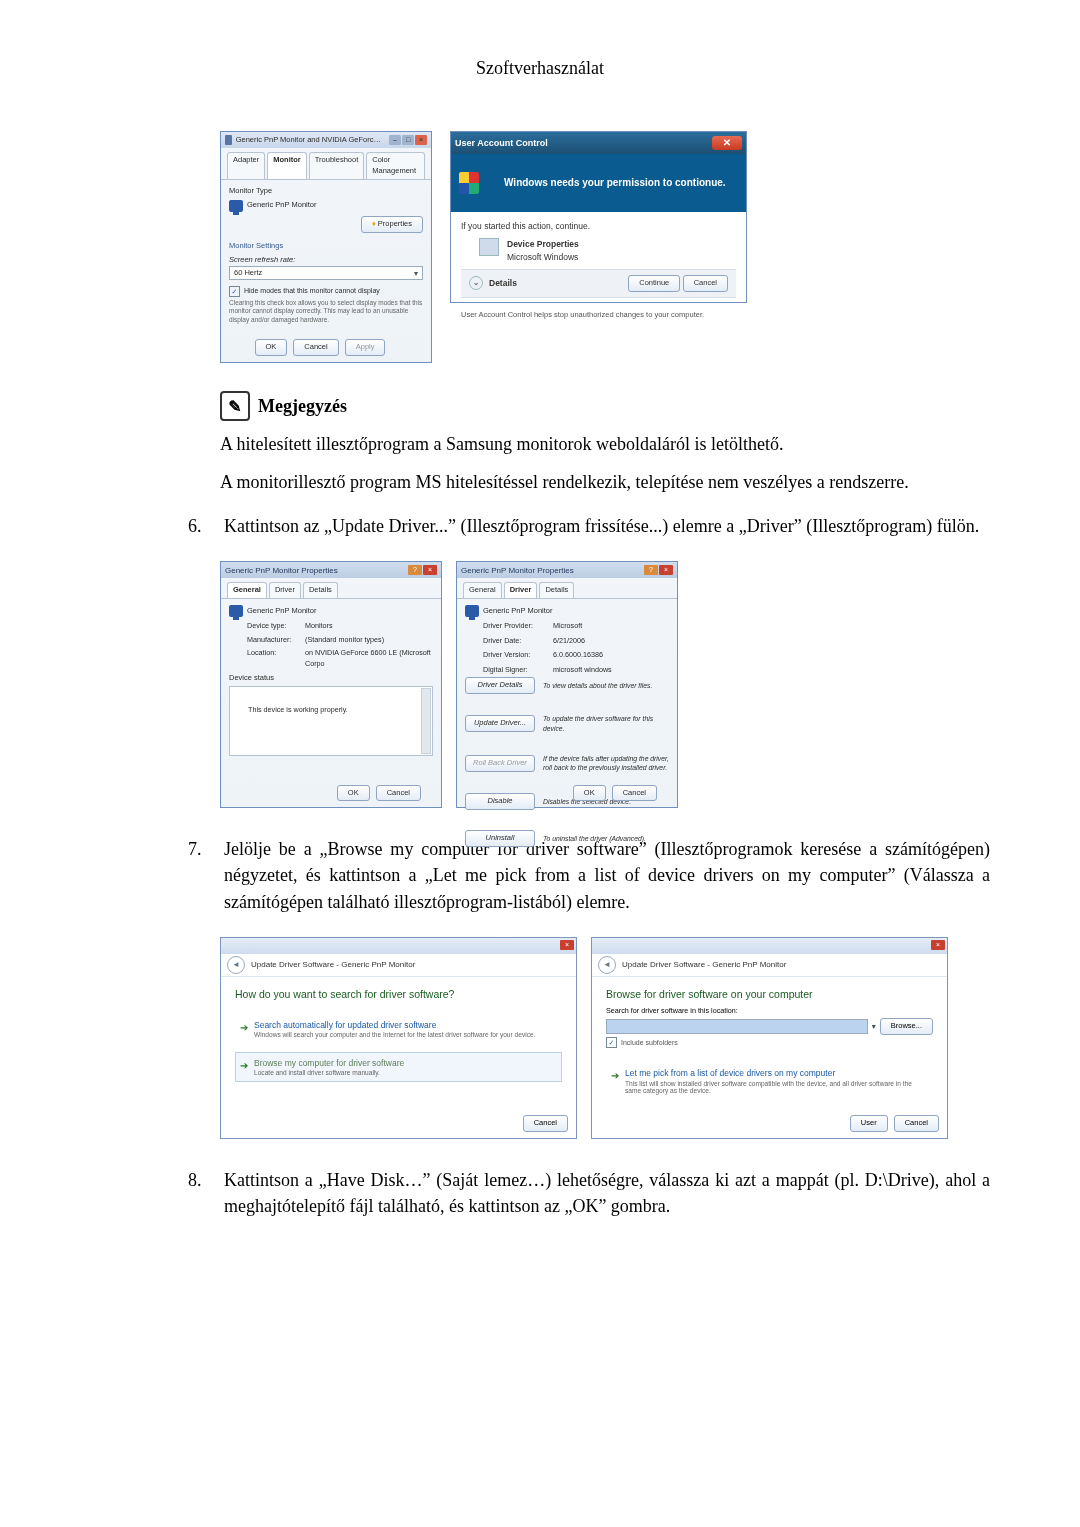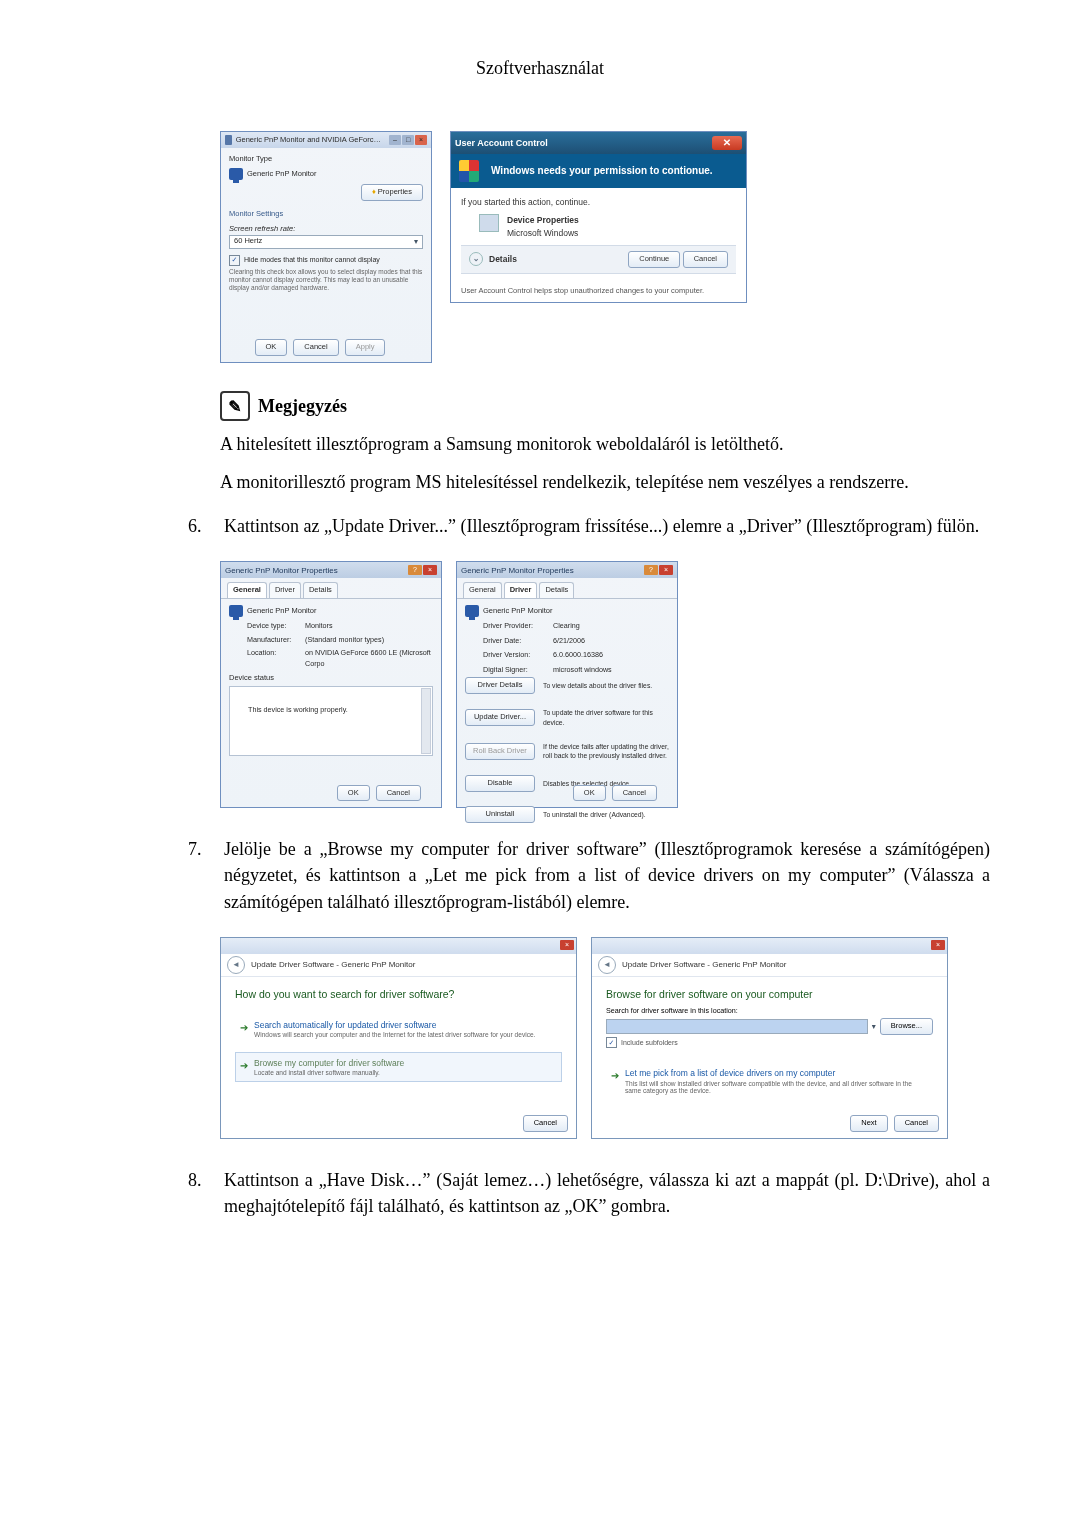--- a/index.html
+++ b/index.html
@@ -94,22 +94,22 @@
   .uac-top {
     height: 22px; background: linear-gradient(#2a6e9b, #1d4f74);
     display: flex; align-items: center; justify-content: space-between;
     padding: 0 4px; color: #fff; font-size: 9px; font-weight: bold;
   }
   .uac-top .cls {
     width: 30px; height: 14px; background: linear-gradient(#e86a52,#c83a22);
     border-radius: 3px; text-align: center; line-height: 14px; font-size: 10px;
   }
   .uac-band {
-    background: #0a5b90; color: #fff; padding: 6px 8px; display: flex;
-    align-items: center; gap: 12px; font-size: 10px; font-weight: bold;
+    background: #0a5b90; color: #fff; padding: 18px 8px; display: flex;
+    align-items: center; gap: 25px; font-size: 10px; font-weight: bold;
   }
   .uac-band .shield {
     width: 20px; height: 22px; border-radius: 2px;
     background: conic-gradient(#d33 0 25%, #2a7 0 50%, #25a 0 75%, #fc3 0 100%);
   }
   .uac-body { padding: 8px 10px 6px 10px; font-size: 8.5px; color: #333; }
   .uac-app { display: flex; gap: 8px; margin: 6px 0 2px 18px; font-size: 8.5px; }
   .uac-app .apico { width: 18px; height: 16px; background: #cfdbeb; border: 1px solid #9bb; }
   .uac-det {
     display: flex; justify-content: space-between; align-items: center;
@@ -143,21 +143,21 @@
   .wb2 { width: 14px; height: 10px; border-radius: 1px; background: #d98a3a; font-size: 7px; text-align: center; line-height: 10px; color: #fff; }
   .wb2.r { background: #c84030; }
   .gen-tab .kv { display: grid; grid-template-columns: 58px auto; font-size: 7.2px; row-gap: 3px; margin: 4px 0 2px 18px; }
   .txtarea {
     border: 1px solid #b5c2d3; background: #fff; height: 70px; width: 100%;
     box-sizing: border-box; margin-top: 2px; padding: 18px; font-size: 7.2px;
     position: relative;
   }
   .txtarea .sbar { position: absolute; right: 1px; top: 1px; bottom: 1px; width: 8px; background: #e3e8ef; border: 1px solid #c6cedb; }
   .drv-kv { display: grid; grid-template-columns: 70px auto; font-size: 7.2px; row-gap: 4px; margin: 4px 0 2px 18px; }
-  .drvbtn-row { display: grid; grid-template-columns: 70px auto; gap: 14px 8px; font-size: 6.8px; align-items: center; margin-top: 2px; }
+  .drvbtn-row { display: grid; grid-template-columns: 70px auto; gap: 20px 8px; font-size: 6.8px; align-items: center; margin-top: 2px; font-style: italic; }
   .drvbtn-row .btn { padding: 2px 4px; width: 60px; }
 
   
   .win-wiz { width: 355px; height: 200px; font-family: Tahoma, Arial, sans-serif; background: #fff; border: 1px solid #7a97bb; position: relative; font-size: 8.5px; }
   .wiz-top { height: 16px; background: linear-gradient(#e5edf7,#cfdcee); position: relative; }
   .wiz-top .wb2 { position: absolute; right: 2px; top: 2px; }
   .wiz-nav { height: 22px; display: flex; align-items: center; gap: 6px; padding: 0 6px; border-bottom: 1px solid #e0e6ef; color: #2a5; font-size: 8px; }
   .navcirc { width: 16px; height: 16px; border: 1px solid #9ab; border-radius: 50%; text-align: center; line-height: 16px; color: #678; }
   .wiz-h { color: #1a5a20; font-size: 10.5px; padding: 10px 14px 4px 14px; }
   .wiz-opt { margin: 8px 14px 0 14px; border: 1px solid transparent; padding: 4px 4px 4px 18px; position: relative; font-size: 7.5px; }
@@ -191,20 +191,26 @@
       <div class="win win-monitor">
         <div class="tbar">
           <span class="ticon"></span>
           <span style="white-space:nowrap;overflow:hidden;text-overflow:ellipsis;flex:1 1 auto;font-size:7.5px;">Generic PnP Monitor and NVIDIA GeForce 6600 LE (Microsoft Co...</span>
           <span class="wbtns">
             <span class="wbtn">‒</span>
             <span class="wbtn">□</span>
             <span class="wbtn close">×</span>
           </span>
         </div>
+        <div class="tabs">
+          <span class="tab">Adapter</span>
+          <span class="tab sel">Monitor</span>
+          <span class="tab">Troubleshoot</span>
+          <span class="tab">Color Management</span>
+        </div>
         <div class="win-body">
           <div>Monitor Type</div>
           <div class="monrow" style="margin-top:3px;">
             <span class="icon"></span>
             <span>Generic PnP Monitor</span>
           </div>
           <div style="text-align:right;margin-top:4px;">
             <span class="btn">
               <span style="color:#e6a700;">♦ </span><span>Properties</span>
             </span>
@@ -331,21 +337,21 @@
           <span class="tab sel">Driver</span>
           <span class="tab">Details</span>
         </div>
         <div class="win-body">
           <div class="monrow">
             <span class="icon"></span>
             <span>Generic PnP Monitor</span>
           </div>
           <div class="drv-kv">
             <span>Driver Provider:</span>
-            <span>Clearing</span>
+            <span>Microsoft</span>
             <span>Driver Date:</span>
             <span>6/21/2006</span>
             <span>Driver Version:</span>
             <span>6.0.6000.16386</span>
             <span>Digital Signer:</span>
             <span>microsoft windows</span>
           </div>
           <div class="drvbtn-row">
             <span class="btn">Driver Details</span>
             <span>To view details about the driver files.</span>
@@ -419,21 +425,21 @@
         <div class="chkline">
           <span class="box">✓</span>
           <span>Include subfolders</span>
         </div>
         <div class="wiz-opt" style="margin-top:14px;">
           <span class="arrow">➔</span>
           <div class="ttl">Let me pick from a list of device drivers on my computer</div>
           <div class="sub">This list will show installed driver software compatible with the device, and all driver software in the same category as the device.</div>
         </div>
         <div class="wiz-foot">
-          <span class="btn">Next</span>
+          <span class="btn">User</span>
           <span class="btn">Cancel</span>
         </div>
       </div>
 
     </div>
   </div>
 
   <div class="step" style="margin-left:98px;">
     <div class="num">8.</div>
     <div class="stx">Kattintson a „Have Disk…” (Saját lemez…) lehetőségre, válassza ki azt a mappát (pl. D:\Drive), ahol a meghajtótelepítő fájl található, és kattintson az „OK” gombra.</div>

